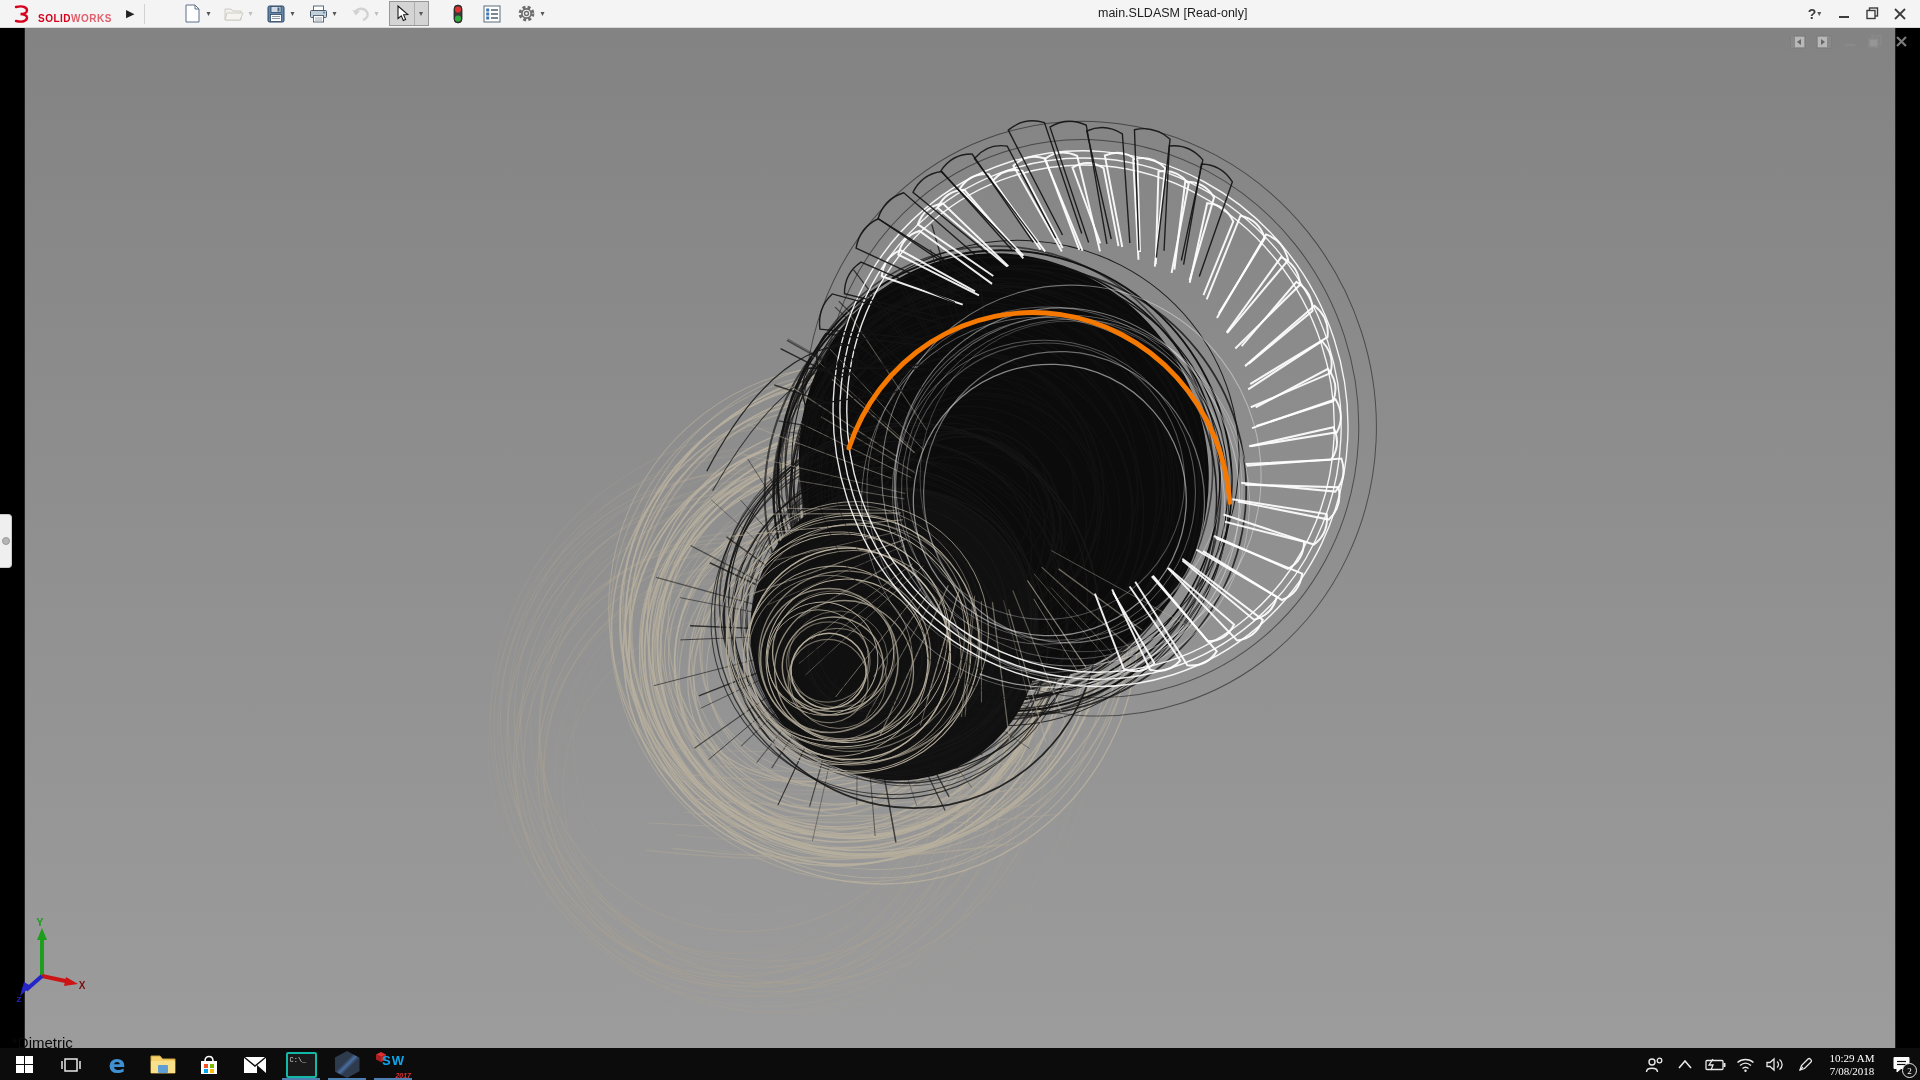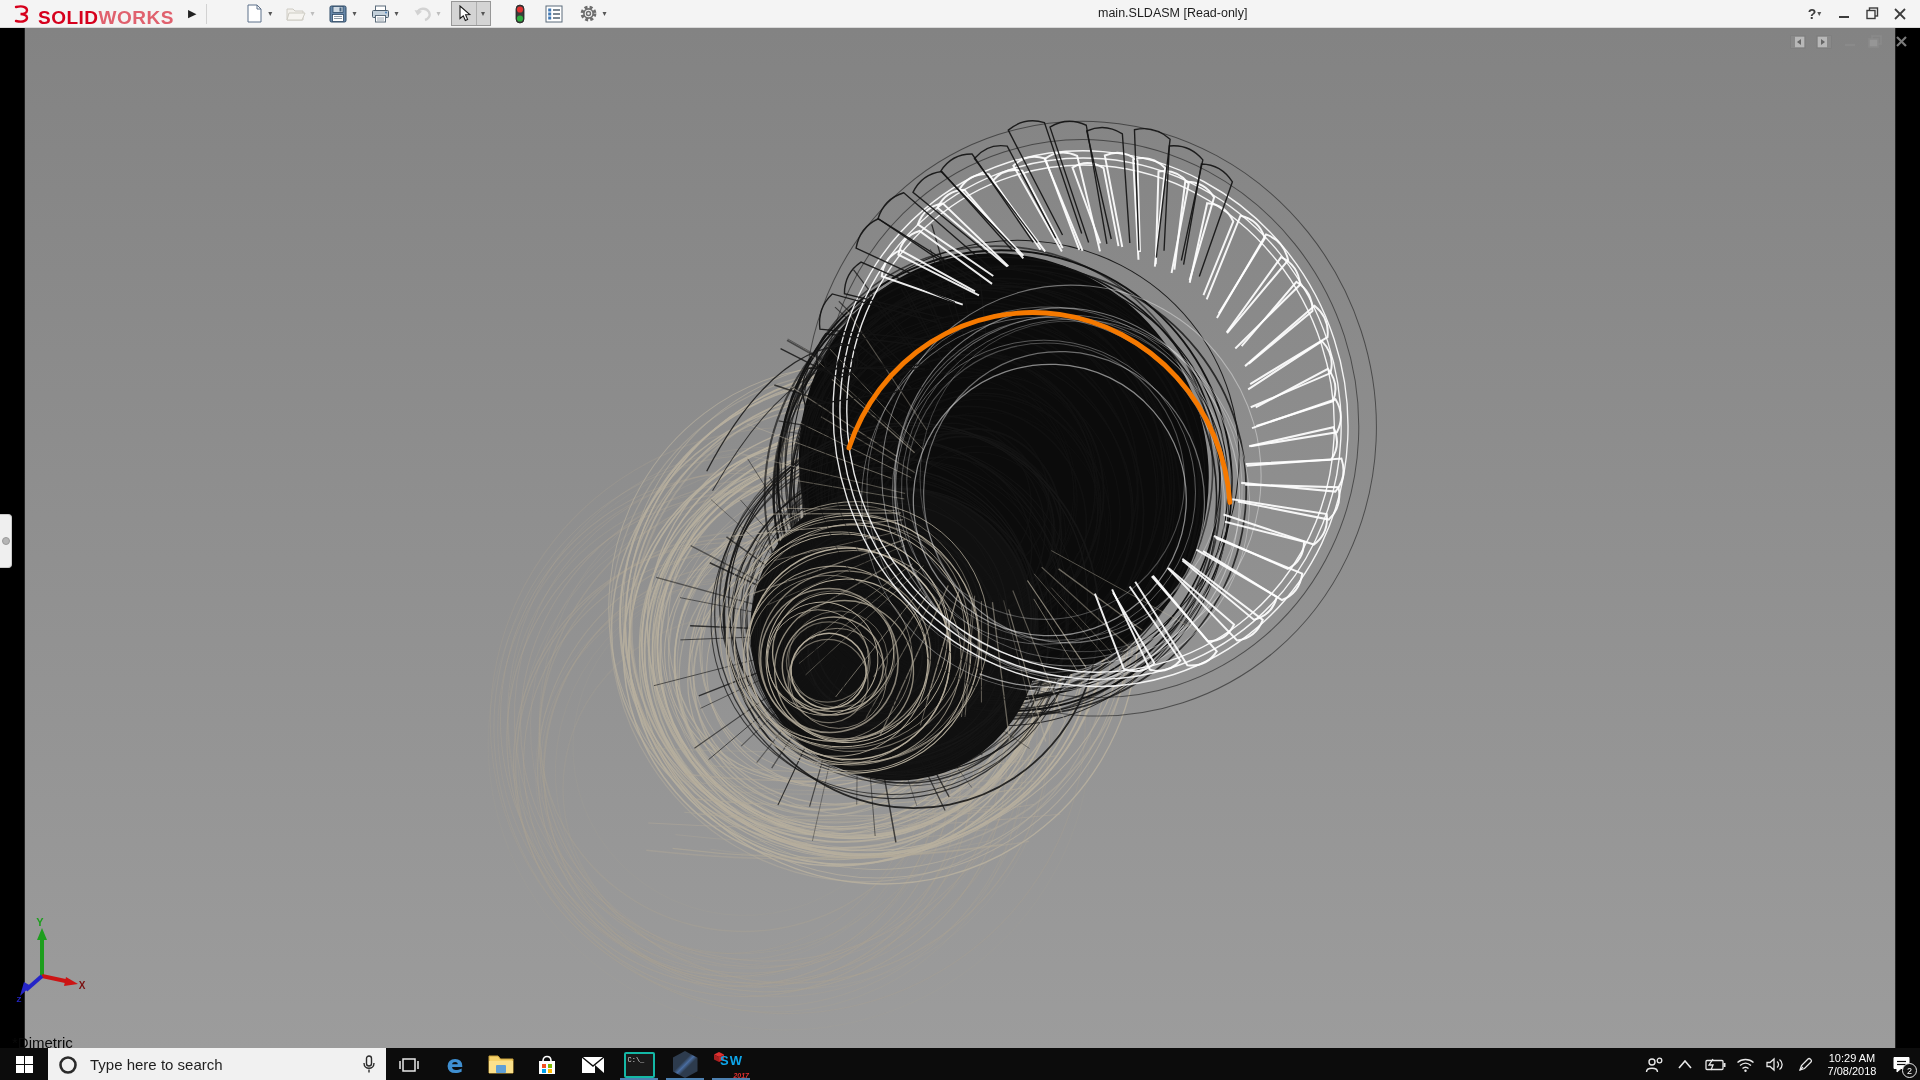--- a/index.html
+++ b/index.html
@@ -1,21 +1,21 @@
 <!DOCTYPE html>
 <html><head>
 <meta charset="utf-8">
 <style>
   html,body{margin:0;padding:0;width:1920px;height:1080px;overflow:hidden;
     font-family:"Liberation Sans",sans-serif;background:#000;}
   
   .titlebar{position:relative;height:27px;background:#f4f4f4;border-bottom:1px solid #d8d8d8;
     display:flex;align-items:center;}
   .brand{display:flex;align-items:center;margin-left:10px;white-space:nowrap;}
-  .brand-text{font-size:19px;letter-spacing:.5px;margin-left:2px;margin-top:9px;}
+  .brand-text{font-size:10px;letter-spacing:.5px;margin-left:2px;margin-top:9px;}
   .brand-bold{color:#d6001c;font-weight:bold;}
   .brand-light{color:#e0616e;font-weight:bold;}
   .flyout{margin-left:14px;font-size:11px;color:#222;cursor:pointer;}
   .vsep{width:1px;height:20px;background:#d2d2d2;margin:0 8px 0 10px;}
   .tools{display:flex;align-items:center;margin-left:26px;}
   .tool{width:24px;height:23px;display:flex;align-items:center;justify-content:center;border:1px solid transparent;}
   .dd{font-size:8px;color:#555;margin:0 3px 0 1px;}
   .dd.dis{color:#bdbdbd;}
   .disabled{opacity:.45;filter:grayscale(60%);}
   .tgap{width:8px;}
@@ -48,21 +48,21 @@
   .edge-e{color:#3f8fd1;font-size:25px;font-weight:bold;font-family:"DejaVu Sans",sans-serif;line-height:1;}
   .terminal{width:27px;height:22px;background:#1a1a1a;border:2px solid #14b8a6;border-radius:2px;
     display:flex;align-items:flex-start;justify-content:flex-start;}
   .terminal span{color:#d8d8d8;font-size:7px;padding:2px 0 0 2px;font-family:"Liberation Mono",monospace;}
   .hexapp{width:25px;height:27px;background:linear-gradient(135deg,#2d3b4d 40%,#4a6da0 50%,#2d3b4d 60%);
     clip-path:polygon(50% 0,100% 25%,100% 75%,50% 100%,0 75%,0 25%);border:0;}
   .swtile{position:relative;width:36px;height:28px;}
   .sw-letters{position:absolute;left:7px;top:2px;font-size:13px;font-weight:bold;color:#0ea5e9;
     letter-spacing:1px;font-family:"Liberation Sans",sans-serif;}
   .sw-year{position:absolute;right:0;bottom:0;font-size:7px;font-weight:bold;font-style:italic;color:#e03030;}
-  .tray{margin-left:auto;display:flex;align-items:center;padding-right:2px;}
+  .tray{margin-left:auto;display:flex;align-items:center;padding-right:2px;font-family:Liberation Serif, serif;}
   .tray-ico{width:30px;height:33px;display:flex;align-items:center;justify-content:center;}
   .clock{width:64px;font-size:11px;line-height:13px;color:#fff;text-align:center;}
   .action{position:relative;width:34px;height:33px;display:flex;align-items:center;justify-content:center;}
   .badge{position:absolute;right:1px;bottom:3px;width:13px;height:13px;border-radius:50%;background:#111;
     border:1px solid #e8e8e8;color:#fff;font-size:9px;display:flex;align-items:center;justify-content:center;}
 </style>
 </head>
 <body>
 
 <div class="titlebar">
@@ -667,31 +667,20 @@
 
 <div class="taskbar">
   <div class="tb-btn start">
     <svg width="17" height="17" viewBox="0 0 17 17">
       <rect x="0" y="0" width="8" height="8" fill="#fff"></rect>
         <rect x="9" y="0" width="8" height="8" fill="#fff"></rect>
       <rect x="0" y="9" width="8" height="8" fill="#fff"></rect>
         <rect x="9" y="9" width="8" height="8" fill="#fff"></rect>
     </svg>
   </div>
-  <div class="searchbox">
-    <svg width="20" height="20" viewBox="0 0 20 20">
-      <circle cx="10" cy="10" r="7.5" fill="none" stroke="#2b2b2b" stroke-width="2.6"></circle>
-    </svg>
-    <input type="text" placeholder="Type here to search" style="">
-    <svg width="14" height="19" viewBox="0 0 14 19">
-      <rect x="4.5" y="1" width="5" height="10" rx="2.5" fill="none" stroke="#2b2b2b" stroke-width="1.4"></rect>
-      <path d="M2 8 C2 15 12 15 12 8" fill="none" stroke="#2b2b2b" stroke-width="1.4"></path>
-      <line x1="7" y1="14.5" x2="7" y2="17.5" stroke="#2b2b2b" stroke-width="1.4"></line>
-    </svg>
-  </div>
   <div class="tb-btn">
     <svg width="20" height="18" viewBox="0 0 20 18">
       <rect x="4" y="3" width="12" height="12" fill="none" stroke="#e8e8e8" stroke-width="1.5"></rect>
       <line x1="1" y1="5" x2="1" y2="13" stroke="#e8e8e8" stroke-width="1.5"></line>
       <line x1="19" y1="5" x2="19" y2="13" stroke="#e8e8e8" stroke-width="1.5"></line>
     </svg>
   </div>
   <div class="tb-btn">
     <span class="edge-e">e</span>
   </div>

